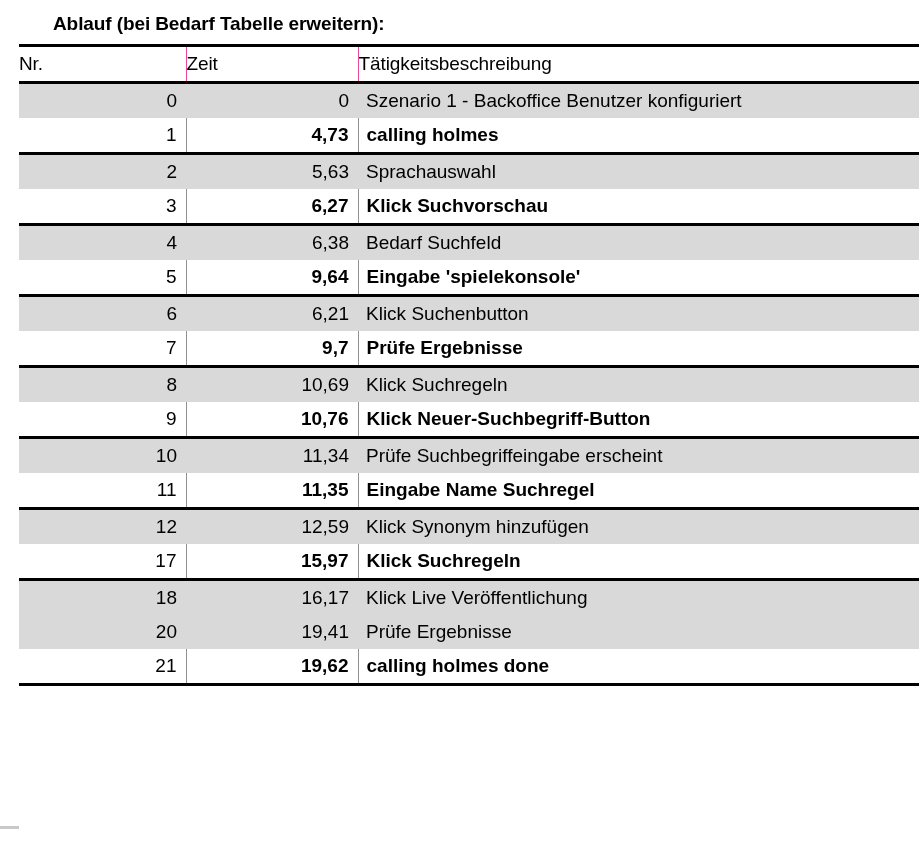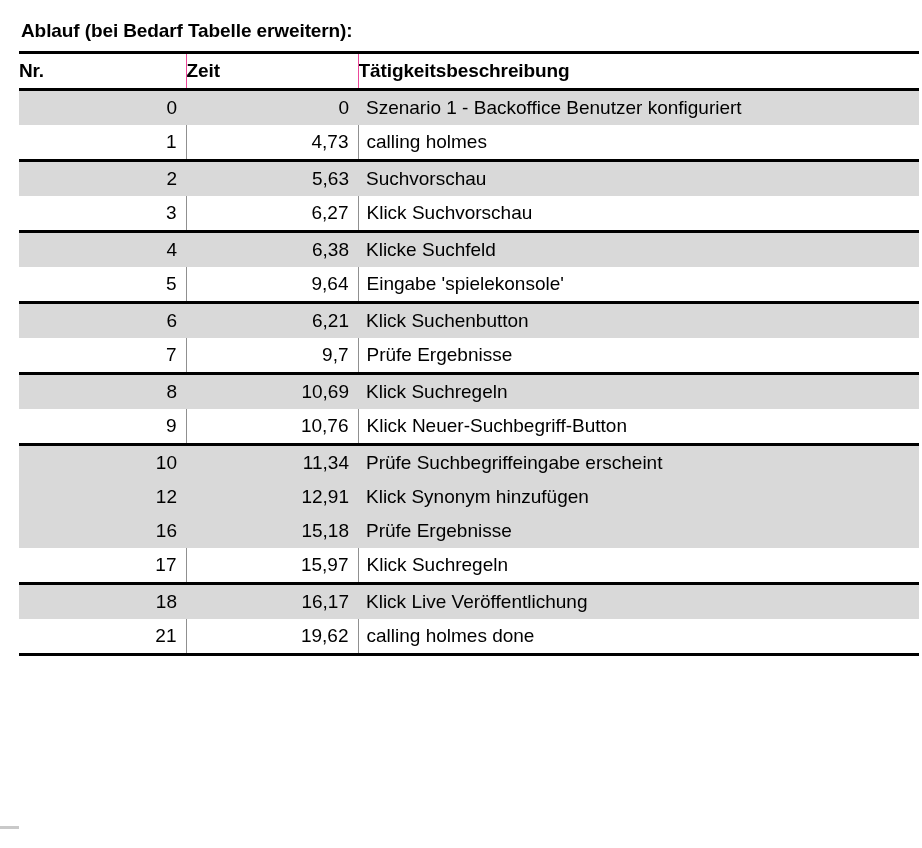--- a/index.html
+++ b/index.html
@@ -20,23 +20,24 @@
     width: 922px;
     height: 848px;
     box-sizing: border-box;
   }
 
   
   .doc-title {
     font-size: 19px;
     font-weight: bold;
     letter-spacing: -0.1px;
-    padding: 19px 0 0 21px;
+    padding: 12px 0 0 21px;
     line-height: 24px;
     white-space: nowrap;
+    margin-left: 32px;
   }
 
   
   .flow-table {
     width: 900px;
     margin-left: 19px;
     margin-top: 8px;
     border-collapse: collapse;
     table-layout: fixed;
     font-size: 19px;
@@ -56,39 +57,39 @@
     overflow: hidden;
     white-space: nowrap;
   }
 
   
   thead tr {
     border-top: 3px solid #000000;
     border-bottom: 3px solid #000000;
   }
   thead th {
-    font-weight: bold;
+    font-weight: normal;
     text-align: left;
     height: 38px;
     line-height: 38px;
     padding-left: 8px;
     letter-spacing: -0.1px;
     margin-left: 36px;
   }
   thead th.sep { border-left: 1px solid #ec4899; }
 
   
   tbody tr.shaded td { background: #D9D9D9; }
   tbody tr.plain  td { background: #ffffff; }
 
   
   tbody tr.ruled td { border-bottom: 3px solid #000000; }
 
   
-  tbody tr.plain td.sep { border-left: 1px solid #909090; }
+  tbody tr.plain td.sep { border-left: 1px solid #909090; font-weight: bold; }
 
   td.num {
     text-align: right;
     padding-right: 9px;
   }
   td.desc {
     text-align: left;
     padding-left: 8px;
   }
 
@@ -129,31 +130,31 @@
           <td class="desc sep">Szenario 1 - Backoffice Benutzer konfiguriert</td>
         </tr>
         <tr class="plain ruled">
           <td class="num">1</td>
           <td class="num sep">4,73</td>
           <td class="desc sep">calling holmes</td>
         </tr>
         <tr class="shaded">
           <td class="num">2</td>
           <td class="num sep">5,63</td>
-          <td class="desc sep">Suchvorschau</td>
+          <td class="desc sep">Sprachauswahl</td>
         </tr>
         <tr class="plain ruled">
           <td class="num">3</td>
           <td class="num sep">6,27</td>
           <td class="desc sep">Klick Suchvorschau</td>
         </tr>
         <tr class="shaded">
           <td class="num">4</td>
           <td class="num sep">6,38</td>
-          <td class="desc sep">Klicke Suchfeld</td>
+          <td class="desc sep">Bedarf Suchfeld</td>
         </tr>
         <tr class="plain ruled">
           <td class="num">5</td>
           <td class="num sep">9,64</td>
           <td class="desc sep">Eingabe 'spielekonsole'</td>
         </tr>
         <tr class="shaded">
           <td class="num">6</td>
           <td class="num sep">6,21</td>
           <td class="desc sep">Klick Suchenbutton</td>
@@ -171,40 +172,45 @@
         <tr class="plain ruled">
           <td class="num">9</td>
           <td class="num sep">10,76</td>
           <td class="desc sep">Klick Neuer-Suchbegriff-Button</td>
         </tr>
         <tr class="shaded">
           <td class="num">10</td>
           <td class="num sep">11,34</td>
           <td class="desc sep">Prüfe Suchbegriffeingabe erscheint</td>
         </tr>
+        <tr class="plain ruled">
+          <td class="num">11</td>
+          <td class="num sep">11,35</td>
+          <td class="desc sep">Eingabe Name Suchregel</td>
+        </tr>
         <tr class="shaded">
           <td class="num">12</td>
-          <td class="num sep">12,91</td>
+          <td class="num sep">12,59</td>
           <td class="desc sep">Klick Synonym hinzufügen</td>
-        </tr>
-        <tr class="shaded">
-          <td class="num">16</td>
-          <td class="num sep">15,18</td>
-          <td class="desc sep">Prüfe Ergebnisse</td>
         </tr>
         <tr class="plain ruled">
           <td class="num">17</td>
           <td class="num sep">15,97</td>
           <td class="desc sep">Klick Suchregeln</td>
         </tr>
         <tr class="shaded">
           <td class="num">18</td>
           <td class="num sep">16,17</td>
           <td class="desc sep">Klick Live Veröffentlichung</td>
         </tr>
+        <tr class="shaded">
+          <td class="num">20</td>
+          <td class="num sep">19,41</td>
+          <td class="desc sep">Prüfe Ergebnisse</td>
+        </tr>
         <tr class="plain ruled">
           <td class="num">21</td>
           <td class="num sep">19,62</td>
           <td class="desc sep">calling holmes done</td>
         </tr>
       </tbody>
   </table>
 
   <div class="bottom-artifact"></div>
 

